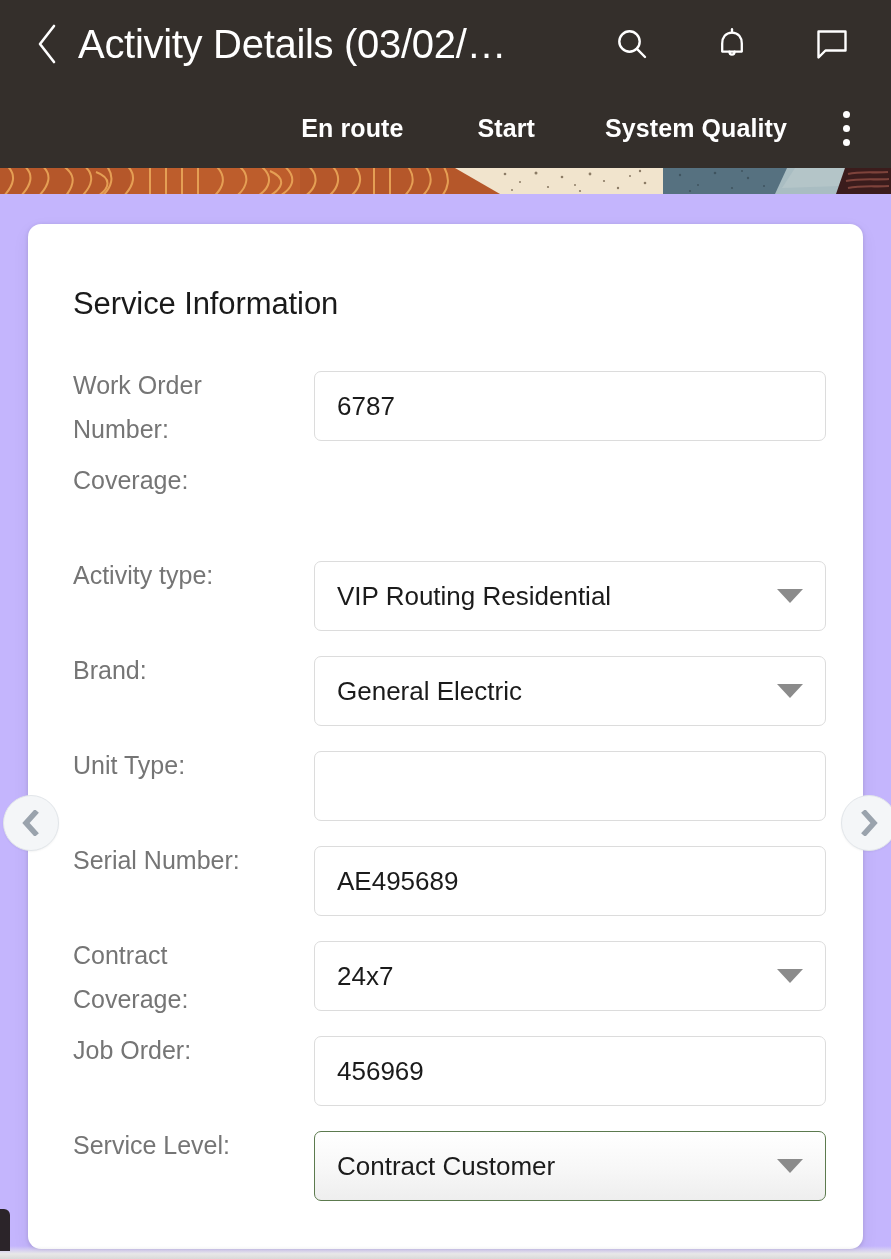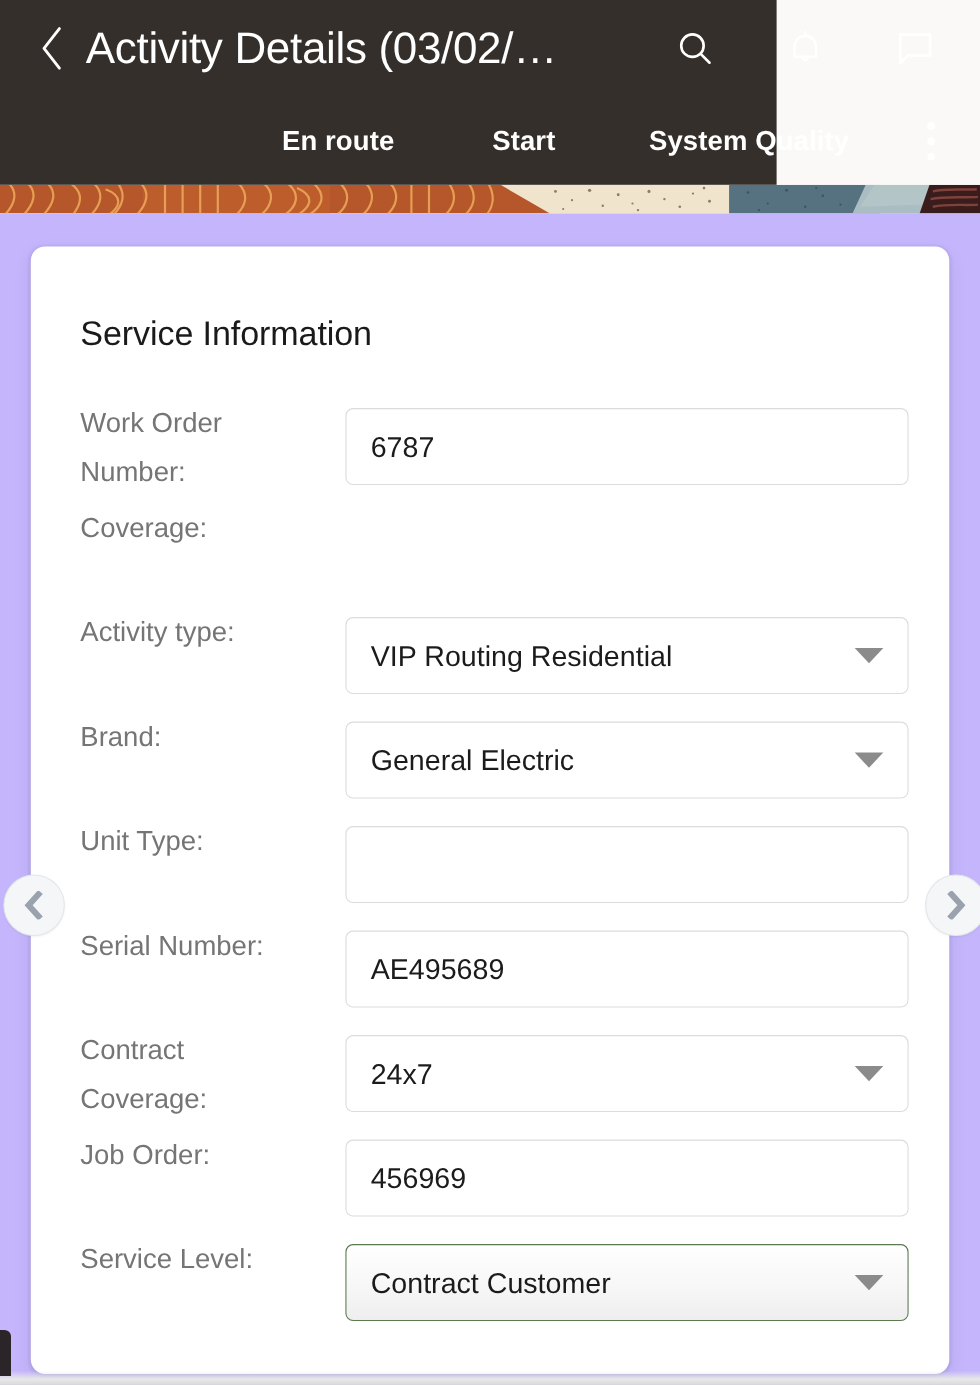--- a/index.html
+++ b/index.html
@@ -18,21 +18,21 @@
     width: 891px;
     height: 1259px;
     background: #faf9f7;
     overflow: hidden;
   }
 
   
   .appbar {
     position: absolute;
     top: 0; left: 0;
-    width: 706px;
+    width: 891px;
     height: 168px;
     background: #342f2b;
     z-index: 20;
   }
 
   .appbar-row1 {
     position: absolute;
     top: 0; left: 0;
     width: 891px;
     height: 88px;
@@ -79,21 +79,20 @@
   .appbar-icon svg { display: block; }
 
   .appbar-row2 {
     position: absolute;
     top: 88px; left: 0;
     width: 891px;
     height: 80px;
     display: flex;
     align-items: center;
     justify-content: flex-end;
-    gap: 15px;
   }
 
   .action-btn {
     color: #ffffff;
     font-size: 25px;
     font-weight: bold;
     letter-spacing: 0.1px;
     cursor: pointer;
     white-space: nowrap;
     padding: 6px 2px;

